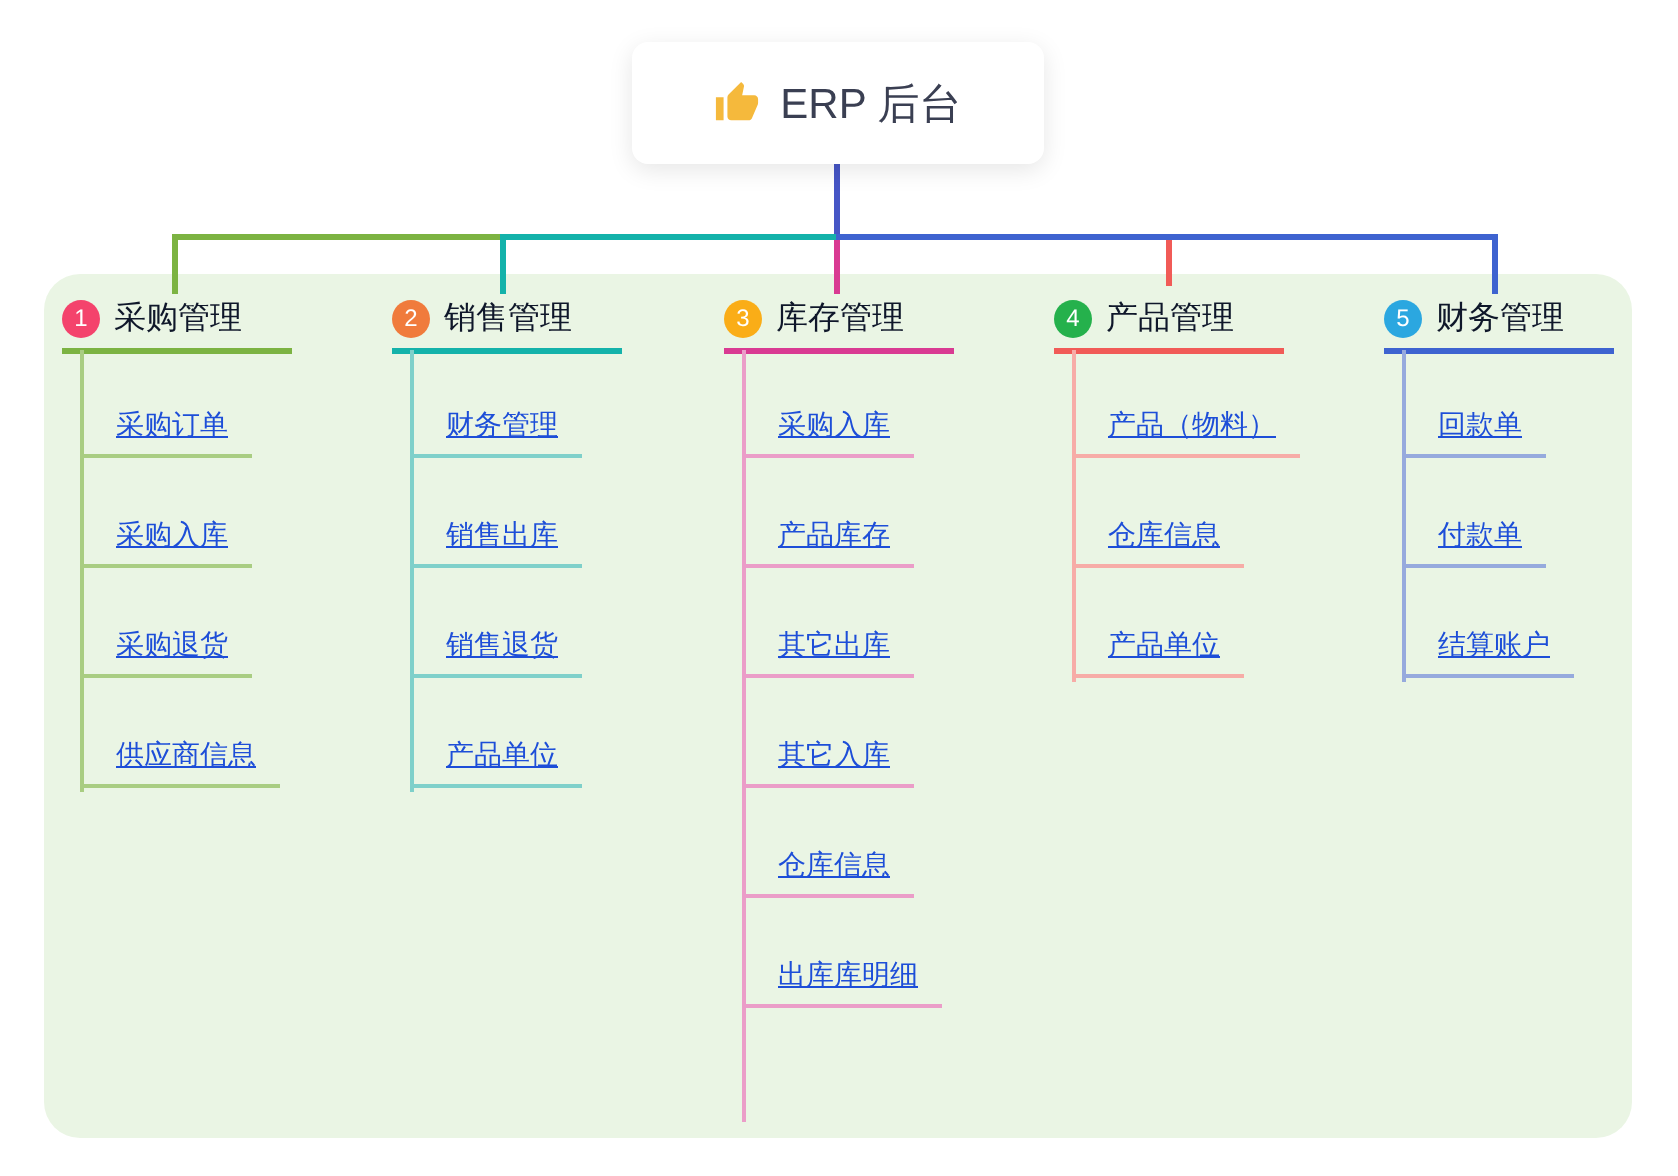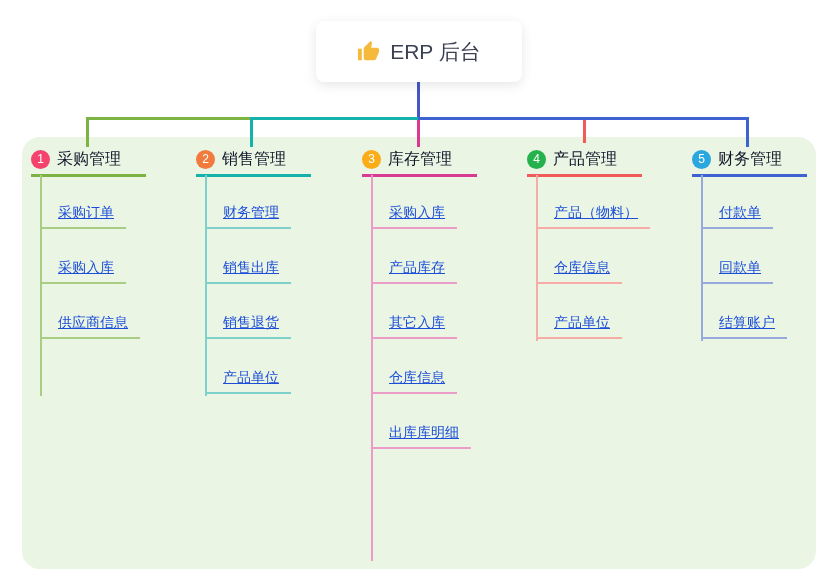--- a/index.html
+++ b/index.html
@@ -87,20 +87,23 @@
     </div>
     <div class="vline" style="height: 221px;"></div>
     <div class="items">
           <div class="item">
             <span class="item-label">采购订单</span>
           </div>
           <div class="item">
             <span class="item-label">采购入库</span>
           </div>
           <div class="item">
+            <span class="item-label">采购退货</span>
+          </div>
+          <div class="item">
             <span class="item-label">供应商信息</span>
           </div>
         </div>
   </div>
 
   <div class="branch" style="left: 196px; --line: #14B2AA; --sub: #7FD0CA; --badge: #F07B3C;">
     <div class="branch-label">
       <span class="badge">2</span>
       <span class="branch-title">销售管理</span>
     </div>
@@ -128,20 +131,23 @@
     </div>
     <div class="vline" style="height: 386px;"></div>
     <div class="items">
           <div class="item">
             <span class="item-label">采购入库</span>
           </div>
           <div class="item">
             <span class="item-label">产品库存</span>
           </div>
           <div class="item">
+            <span class="item-label">其它出库</span>
+          </div>
+          <div class="item">
             <span class="item-label">其它入库</span>
           </div>
           <div class="item">
             <span class="item-label">仓库信息</span>
           </div>
           <div class="item">
             <span class="item-label">出库库明细</span>
           </div>
         </div>
   </div>
@@ -166,24 +172,24 @@
   </div>
 
   <div class="branch" style="left: 692px; --line: #3E63D0; --sub: #96AADD; --badge: #2BA7E0;">
     <div class="branch-label">
       <span class="badge">5</span>
       <span class="branch-title">财务管理</span>
     </div>
     <div class="vline" style="height: 166px;"></div>
     <div class="items">
           <div class="item">
-            <span class="item-label">付款单</span>
+            <span class="item-label">回款单</span>
           </div>
           <div class="item">
-            <span class="item-label">回款单</span>
+            <span class="item-label">付款单</span>
           </div>
           <div class="item">
             <span class="item-label">结算账户</span>
           </div>
         </div>
   </div>
 </div>
 </div>
 
 </body></html>

